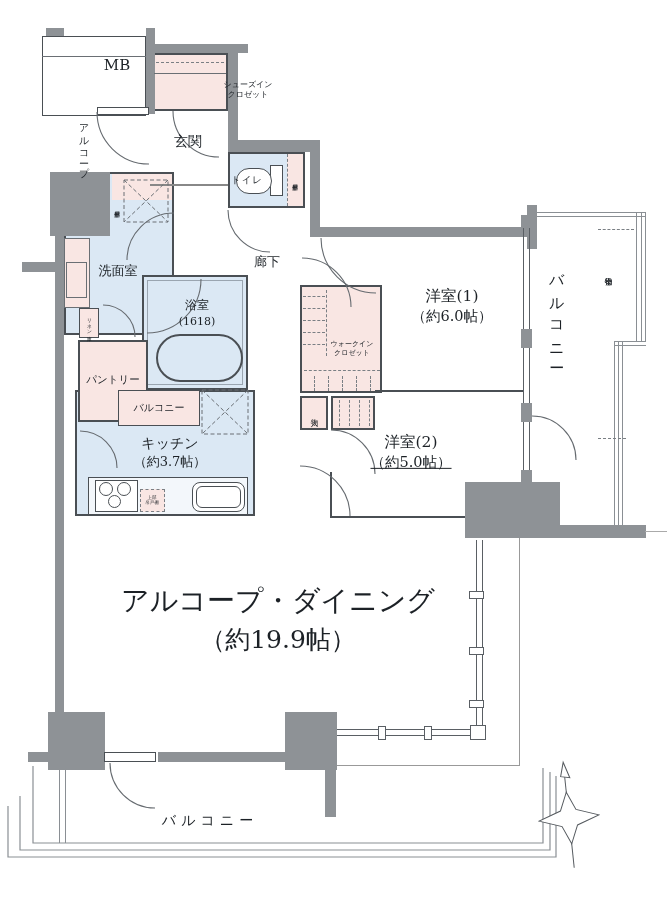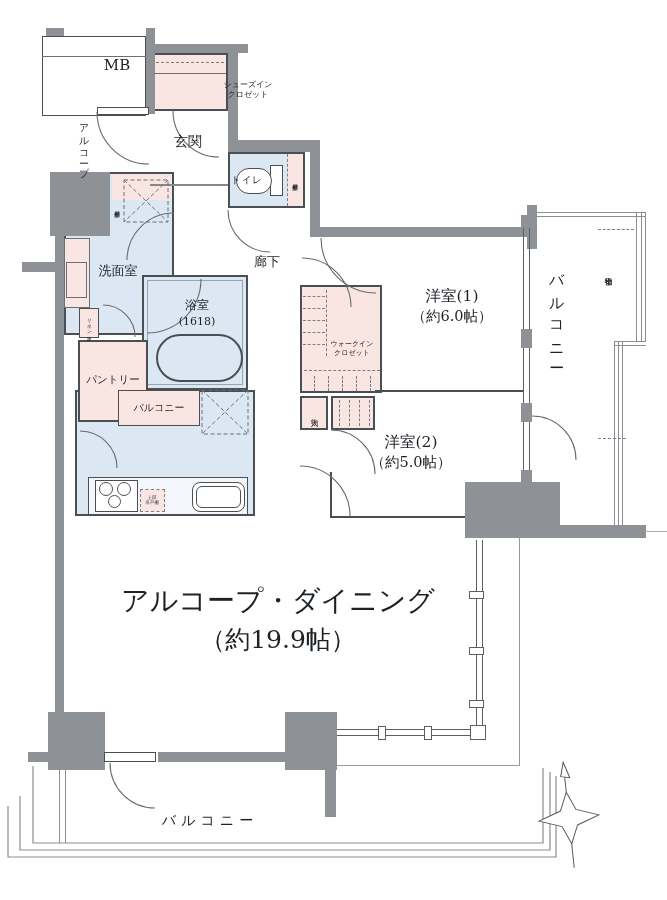--- a/index.html
+++ b/index.html
@@ -184,37 +184,41 @@
   <div class="lbl v" style="left:295px;top:180px;font-size:5.5px;">上部吊戸棚</div>
   <div class="lbl" style="left:118px;top:271px;font-size:13px;">洗面室</div>
   <div class="lbl v" style="left:117px;top:207px;font-size:5.5px;">上部吊戸棚</div>
   <div class="lbl v" style="left:89px;top:323px;font-size:5px;">リネン庫</div>
   <div class="lbl" style="left:197px;top:314px;font-size:12px;">
     <span>浴室</span><br>
     <span style="font-size:11px;">(1618)</span>
   </div>
   <div class="lbl" style="left:113px;top:380px;font-size:10.5px;">パントリー</div>
   <div class="lbl" style="left:159px;top:407px;font-size:10px;">バルコニー</div>
+  <div class="lbl" style="left:170px;top:453px;font-size:14px;">
+    <span>キッチン</span><br>
+    <span style="font-size:13px;">（約3.7帖）</span>
+  </div>
   <div class="lbl" style="left:152px;top:500px;font-size:4.5px;line-height:1.2;">
     <span>上部</span><br>
     <span>吊戸棚</span>
   </div>
   <div class="lbl" style="left:267px;top:262px;font-size:13px;">廊下</div>
   <div class="lbl" style="left:352px;top:349px;font-size:7px;">
     <span>ウォークイン</span><br>
     <span>クロゼット</span>
   </div>
   <div class="lbl v" style="left:314px;top:413px;font-size:7.5px;">物入</div>
   <div class="lbl" style="left:452px;top:306px;font-size:15.5px;">
     <span>洋室(1)</span><br>
     <span style="font-size:14.5px;">（約6.0帖）</span>
   </div>
   <div class="lbl" style="left:411px;top:452px;font-size:15.5px;">
     <span>洋室(2)</span><br>
-    <span style="font-size:14.5px;">（約5.0帖）</span>
+    <span style="font-size:14.5px;text-decoration:underline;">（約5.0帖）</span>
   </div>
   <div class="lbl" style="left:278px;top:620px;font-size:28px;line-height:1.35;">
     <span>アルコープ・ダイニング</span><br>
     <span style="font-size:25px;">（約19.9帖）</span>
   </div>
   <div class="lbl v" style="left:556px;top:315px;font-size:15px;letter-spacing:7px;">バルコニー</div>
   <div class="lbl v" style="left:608px;top:272px;font-size:7.5px;">物干金物</div>
   <div class="lbl" style="left:210px;top:820px;font-size:14px;letter-spacing:5px;">バルコニー</div>
 
 </div>

